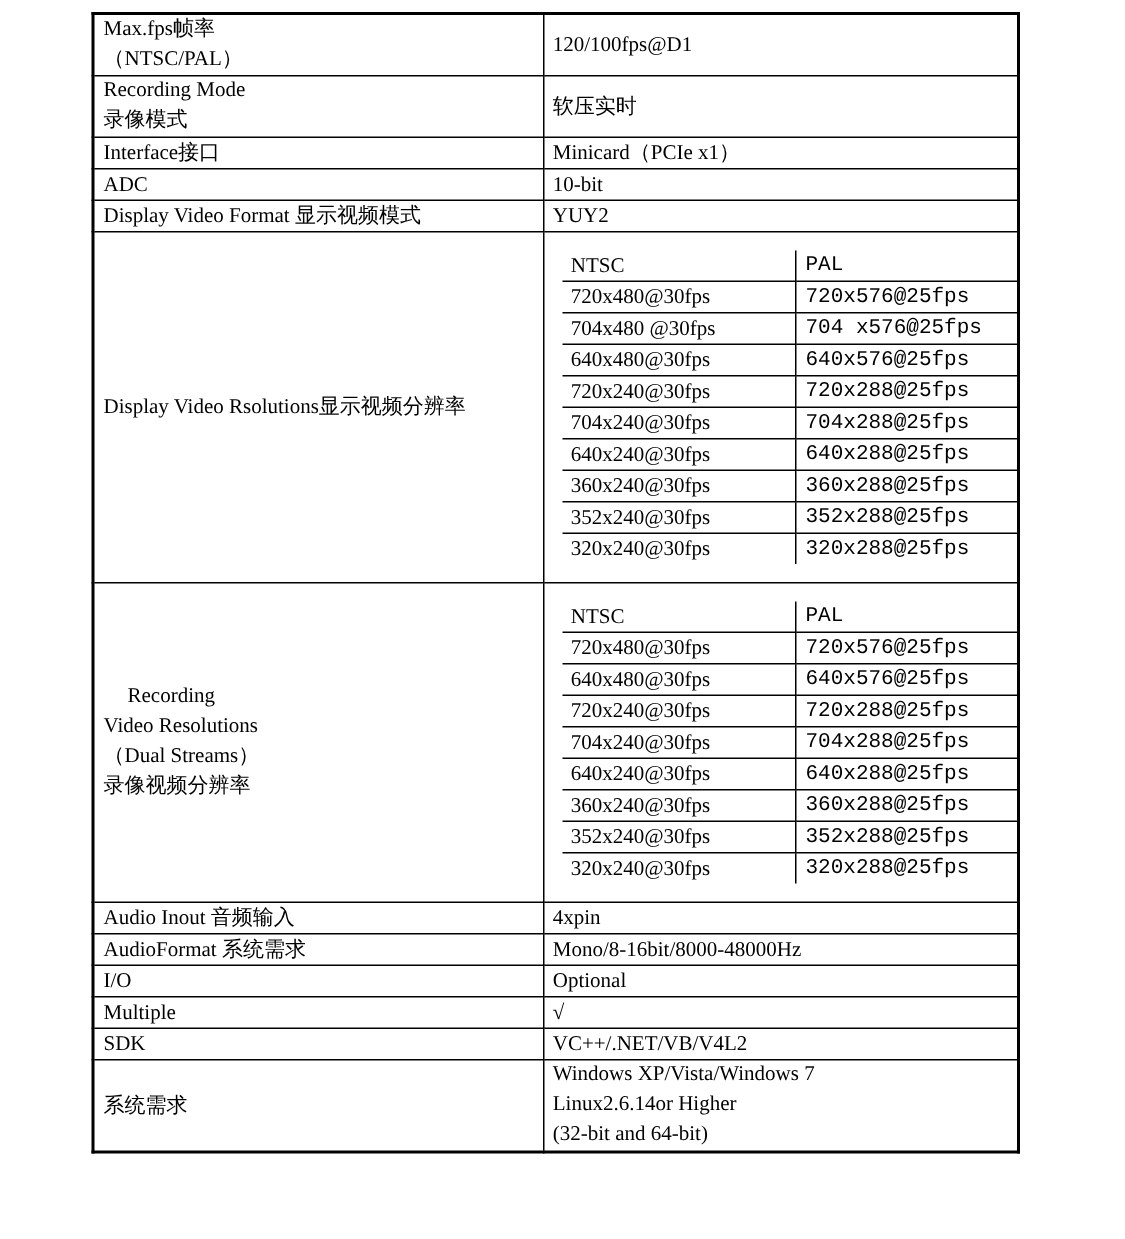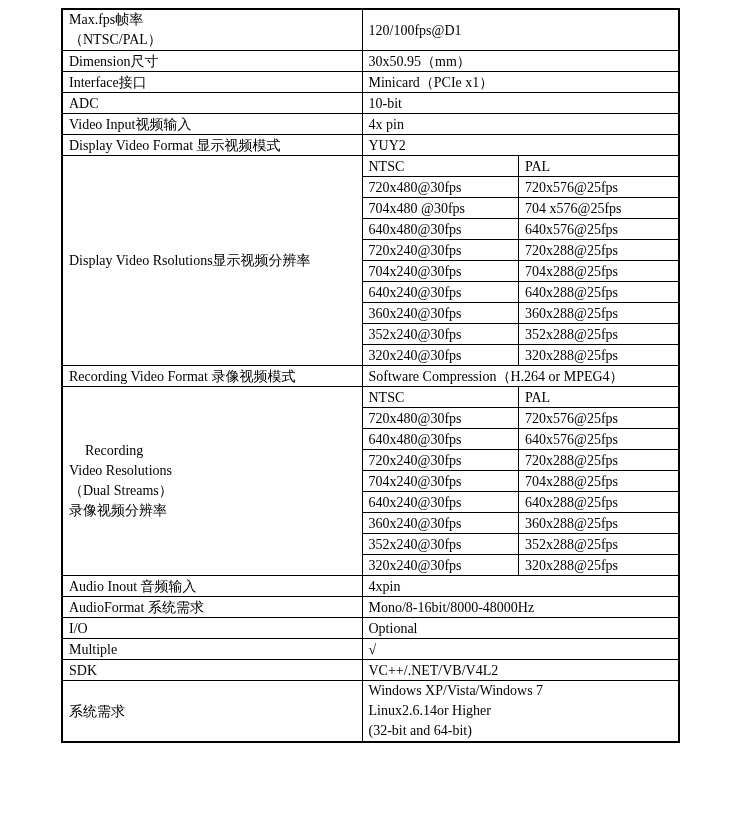--- a/index.html
+++ b/index.html
@@ -22,38 +22,38 @@
   table.spec > tbody > tr > td {
     border: 1px solid #000000;
     padding: 0 6px;
     vertical-align: middle;
     line-height: 19px;
     overflow: hidden;
   }
   tr.h1 > td { height: 20px; }
   tr.h2 > td { height: 40px; }
   tr.h3 > td { height: 60px; }
-  td.nest { padding: 0 !important; vertical-align: top; }
+  td.nest { padding: 12px !important; vertical-align: top; }
   table.sub {
     border-collapse: collapse;
     table-layout: fixed;
     width: 100%;
   }
   table.sub td {
     border: 1px solid #000000;
     height: 20px;
     padding: 0 6px;
     line-height: 19px;
     vertical-align: middle;
     overflow: hidden;
   }
   table.sub tr:first-child td { border-top: none; }
   table.sub tr:last-child td { border-bottom: none; }
   table.sub td:first-child { border-left: none; }
-  table.sub td:last-child { border-right: none; }
+  table.sub td:last-child { border-right: none; font-family: Liberation Mono, monospace; }
   .indent { padding-left: 16px; }
   .label-block div { line-height: 20px; }
   .value-lines div { line-height: 20px; }
 </style>
 </head>
 <body>
 
 <table class="spec">
   <colgroup>
     <col style="width:300px">
@@ -62,40 +62,39 @@
   <tbody>
 
     <tr class="h2">
       <td class="label-block">
         <div>Max.fps帧率</div>
         <div>（NTSC/PAL）</div>
       </td>
       <td>120/100fps@D1</td>
     </tr>
 
-
-    <tr class="h1">
-      <td>Dimension尺寸</td>
-      <td>30x50.95（mm）</td>
-    </tr>
+    <tr class="h2">
+      <td class="label-block">
+        <div>Recording Mode</div>
+        <div>录像模式</div>
+      </td>
+      <td>软压实时</td>
+    </tr>
+
 
     <tr class="h1">
       <td>Interface接口</td>
       <td>Minicard（PCIe x1）</td>
     </tr>
 
     <tr class="h1">
       <td>ADC</td>
       <td>10-bit</td>
     </tr>
 
-    <tr class="h1">
-      <td>Video Input视频输入</td>
-      <td>4x pin</td>
-    </tr>
 
     <tr class="h1">
       <td>Display Video Format 显示视频模式</td>
       <td>YUY2</td>
     </tr>
 
     <tr>
       <td>Display Video Rsolutions显示视频分辨率</td>
       <td class="nest">
         <table class="sub">
@@ -142,24 +141,20 @@
             </tr>
             <tr>
               <td>320x240@30fps</td>
               <td>320x288@25fps</td>
             </tr>
           </tbody>
         </table>
       </td>
     </tr>
 
-    <tr class="h1">
-      <td>Recording Video Format 录像视频模式</td>
-      <td>Software Compression（H.264 or MPEG4）</td>
-    </tr>
 
     <tr>
       <td class="label-block">
         <div class="indent">Recording</div>
         <div>Video Resolutions</div>
         <div>（Dual Streams）</div>
         <div>录像视频分辨率</div>
       </td>
       <td class="nest">
         <table class="sub">

